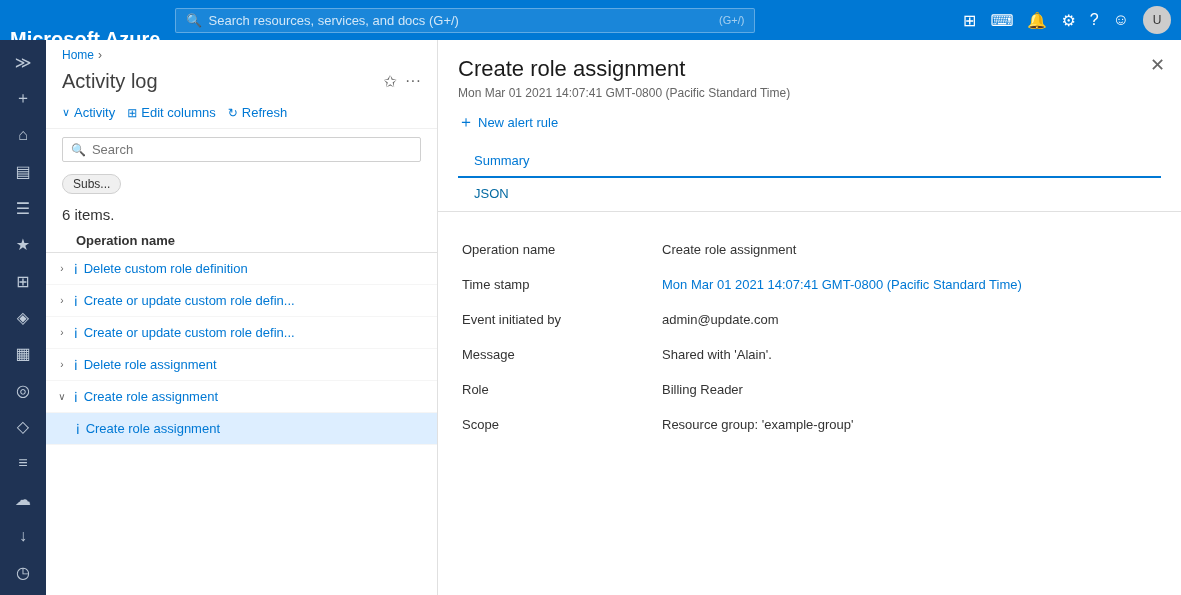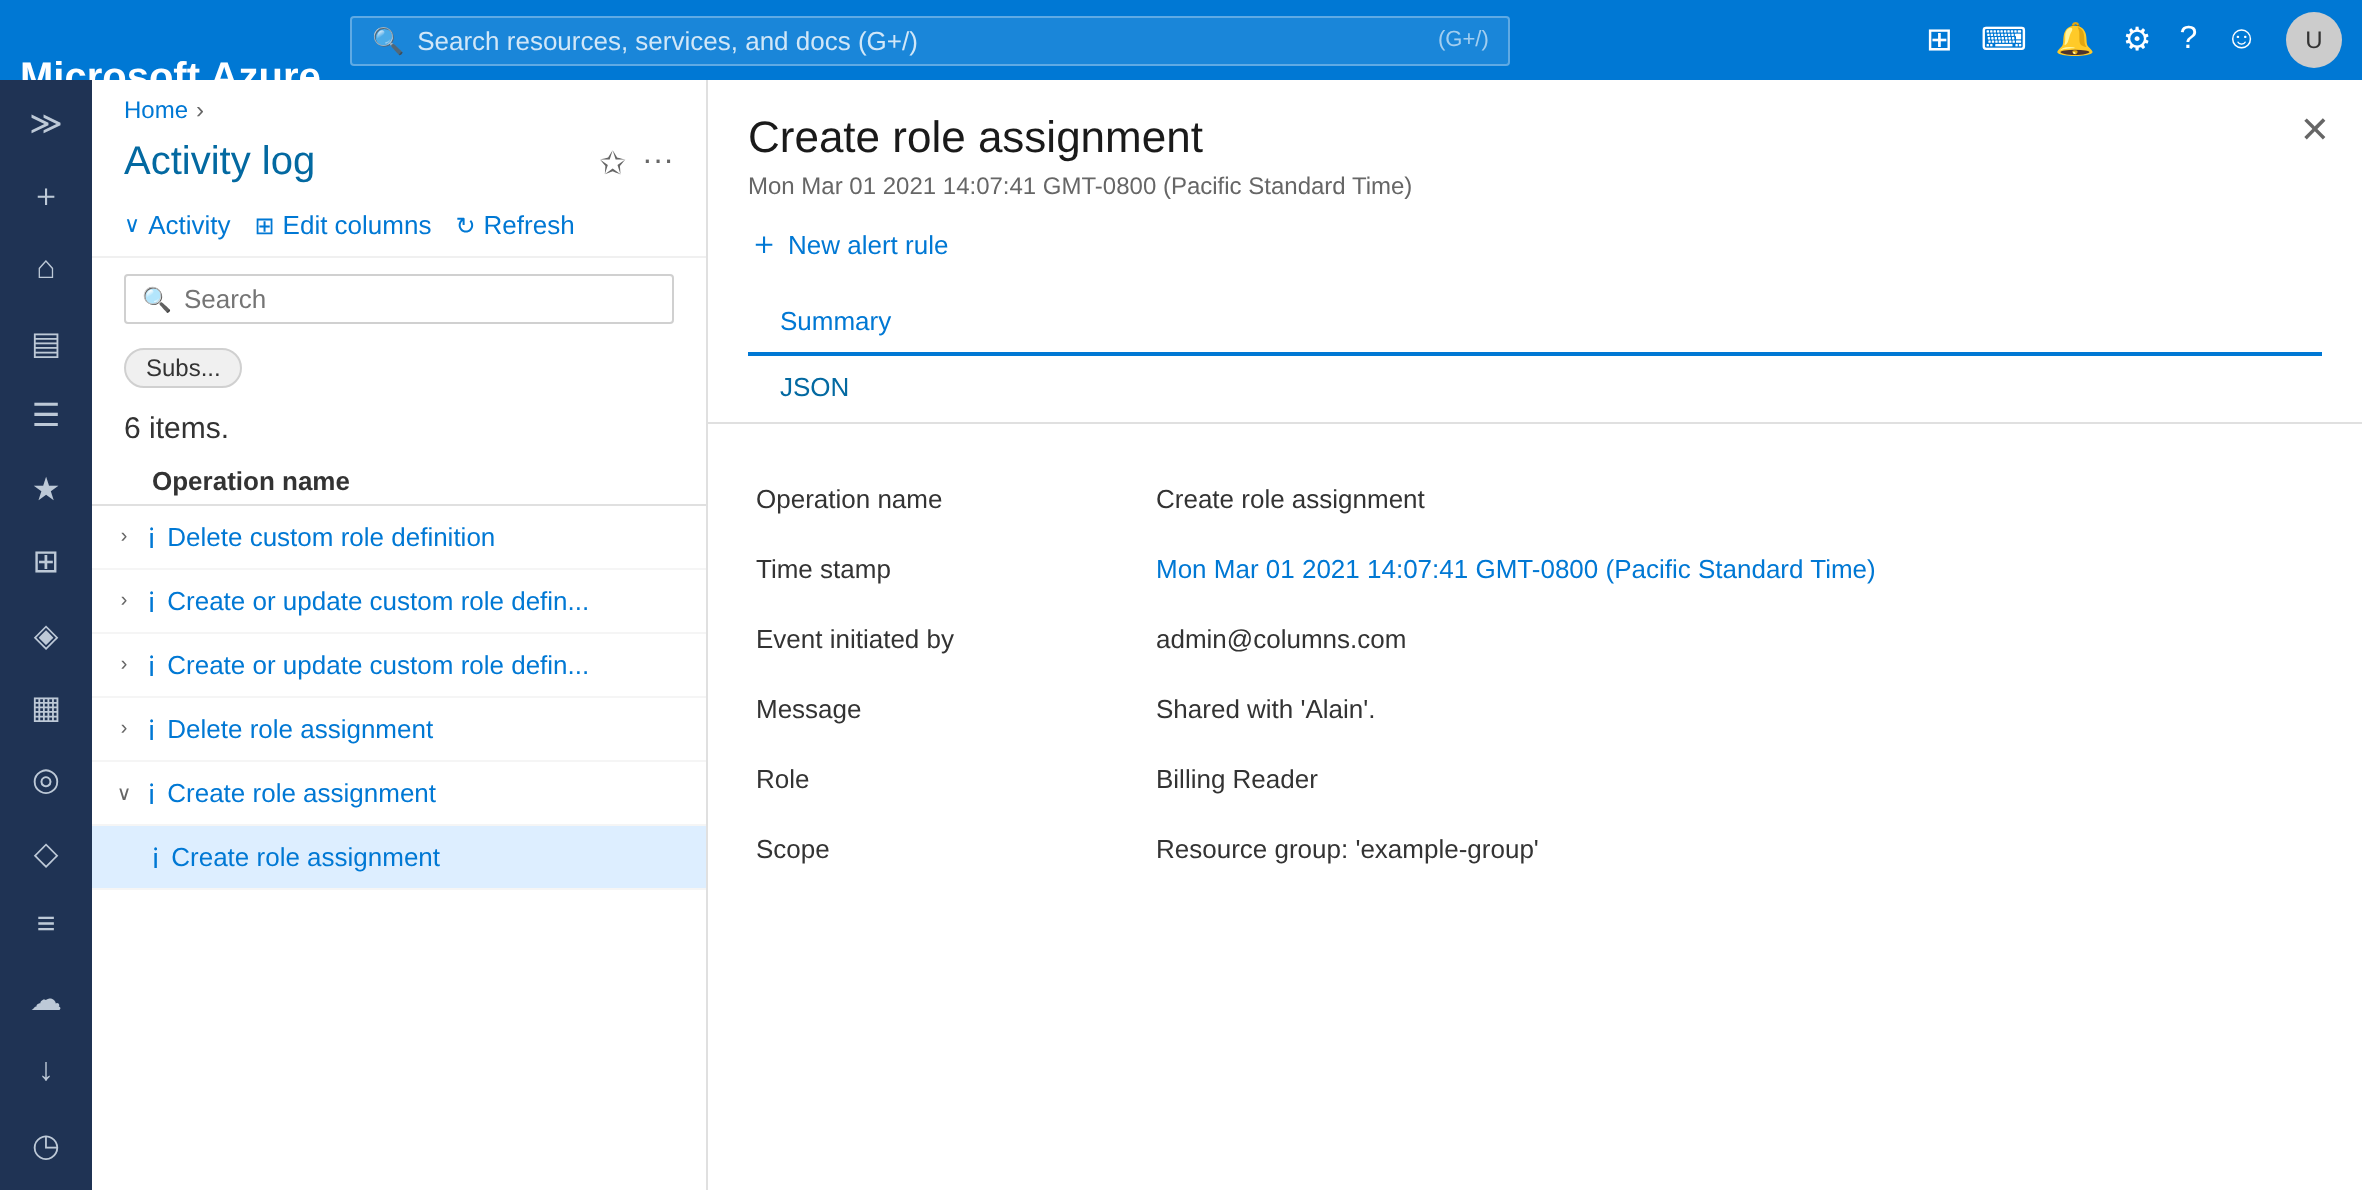--- a/index.html
+++ b/index.html
@@ -89,21 +89,21 @@
 
     
     .content-area {
       display: flex;
       flex: 1;
       overflow: hidden;
     }
 
     
     .left-panel {
-      width: 308px;
+      width: 392px;
       background: white;
       border-right: 1px solid #e0e0e0;
       display: flex;
       flex-direction: column;
       flex-shrink: 0;
       overflow: hidden;
     }
 
     .breadcrumb {
       padding: 8px 16px 4px;
@@ -117,21 +117,21 @@
 
     .panel-header {
       display: flex;
       align-items: center;
       padding: 4px 16px 8px;
       gap: 8px;
     }
     .panel-title {
       font-size: 20px;
       font-weight: 300;
-      color: #0369a1;
+      color: #404040;
     }
     .panel-header-icons {
       display: flex; gap: 8px; margin-left: auto;
       color: #666;
       font-size: 16px;
     }
 
     .toolbar {
       display: flex;
       align-items: center;
@@ -438,21 +438,21 @@
               <tr>
                 <td>Operation name</td>
                 <td>Create role assignment</td>
               </tr>
               <tr>
                 <td>Time stamp</td>
                 <td style="color: rgb(0, 120, 212);">Mon Mar 01 2021 14:07:41 GMT-0800 (Pacific Standard Time)</td>
               </tr>
               <tr>
                 <td>Event initiated by</td>
-                <td>admin@columns.com</td>
+                <td>admin@update.com</td>
               </tr>
               <tr>
                 <td>Message</td>
                 <td>Shared with 'Alain'.</td>
               </tr>
               <tr>
                 <td>Role</td>
                 <td>Billing Reader</td>
               </tr>
               <tr>

